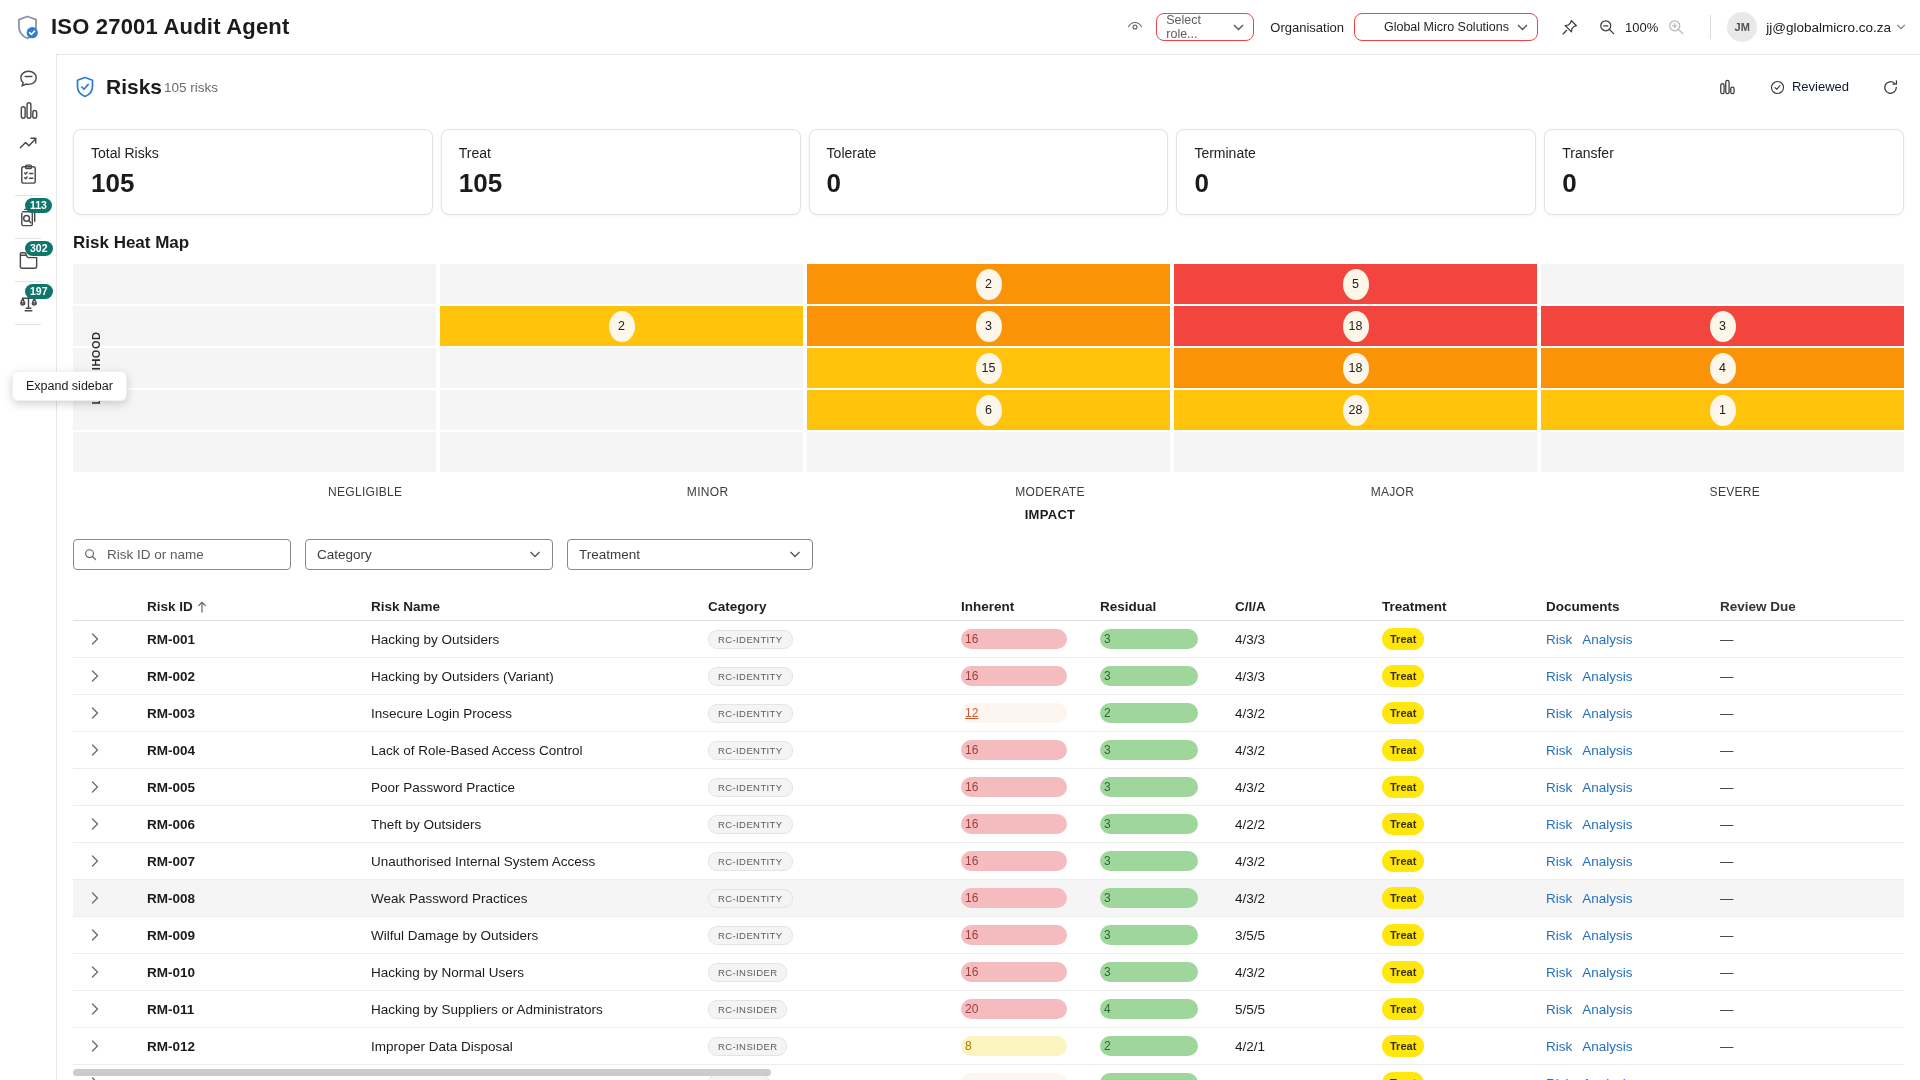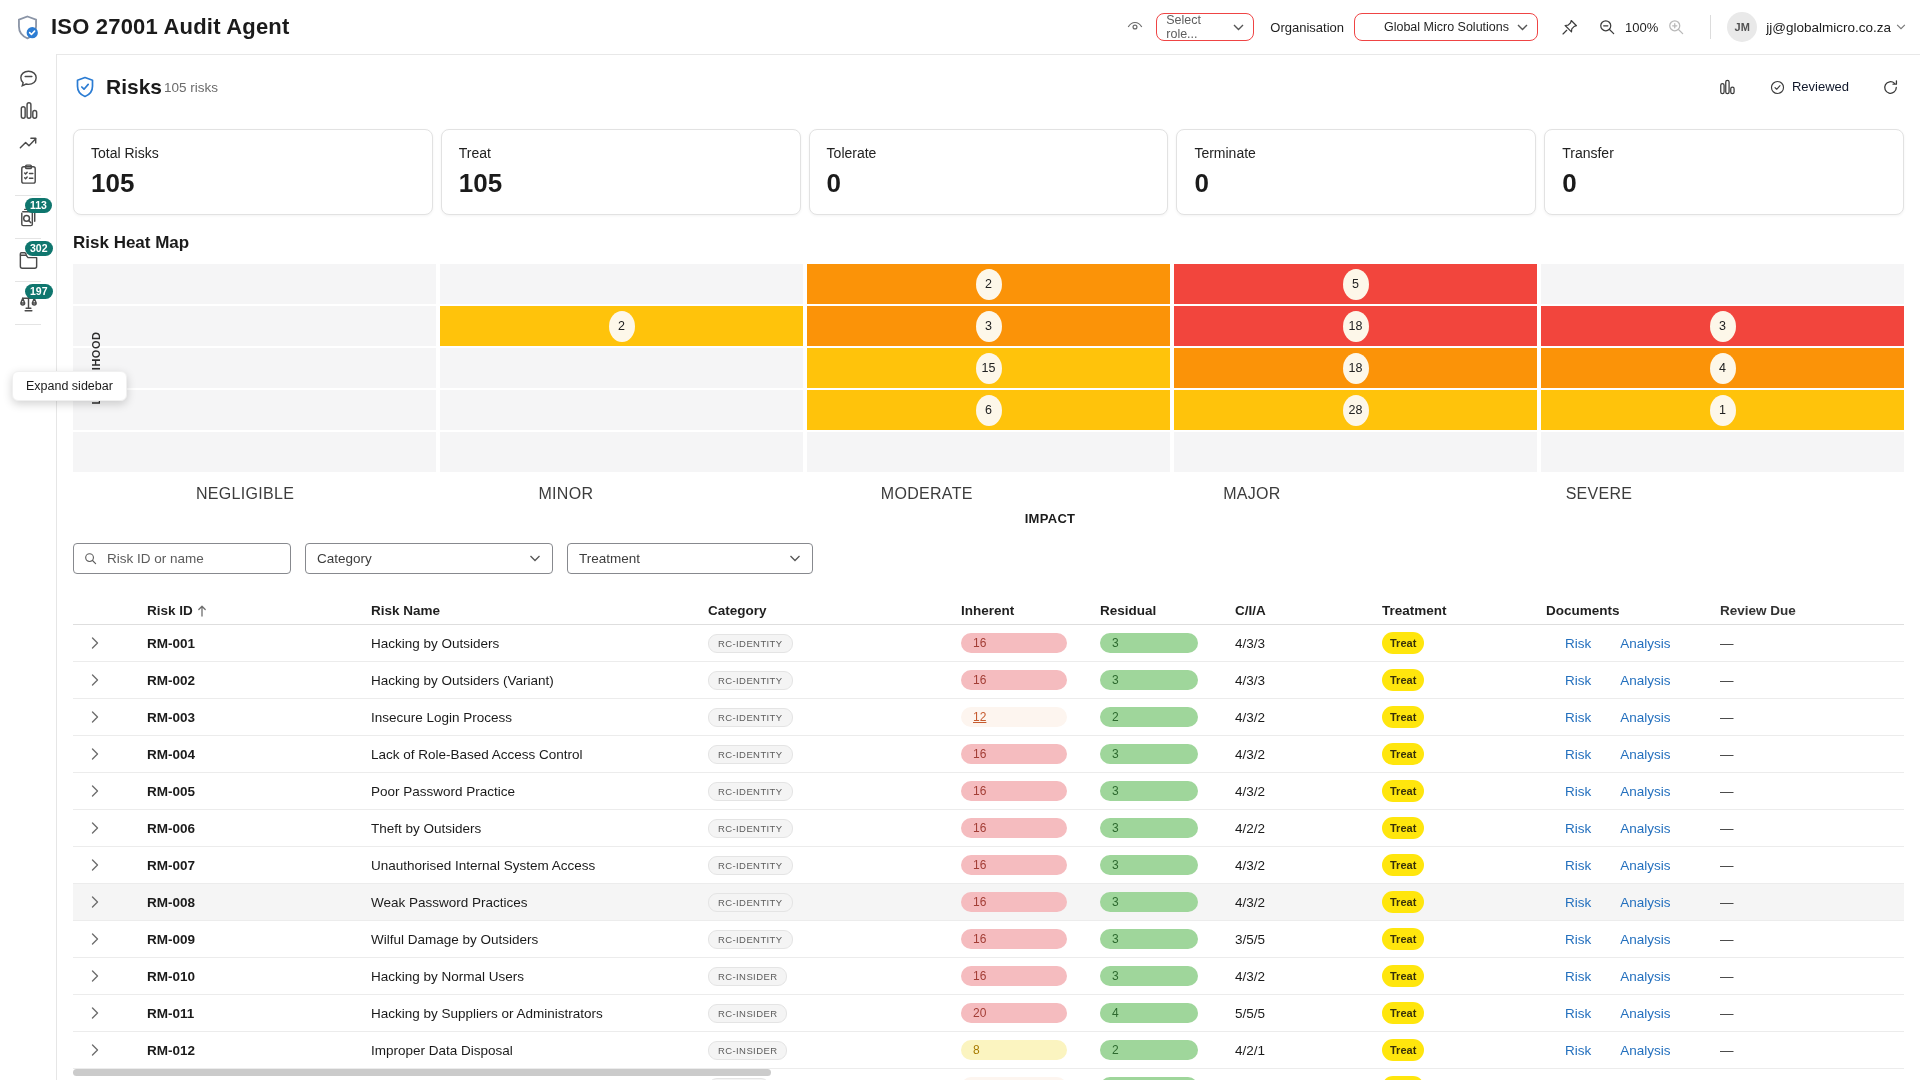--- a/index.html
+++ b/index.html
@@ -71,21 +71,21 @@
   .hm-grid { flex:1; display:grid; grid-template-columns:repeat(5,1fr); gap:2px 4px; }
   .hm-cell { height:40px; display:flex; align-items:center; justify-content:center; }
   .hm-cell.empty  { background:#f5f5f6; }
   .hm-cell.gold   { background:#ffc30b; }
   .hm-cell.orange { background:#fb9308; }
   .hm-cell.red    { background:#f2453d; }
   .hm-badge { min-width:26px; height:31px; padding:0 4px; border-radius:50%; background:#fdf7e9;
     display:flex; align-items:center; justify-content:center; font-size:12.5px; color:#222; }
   .hm-badge:empty { display:none; }
   .hm-collabels { margin-left:123px; display:flex; gap:4px; margin-top:13px; }
-  .hm-collabel { flex:1; text-align:left; font-size:16px; color:#3c3c3c; letter-spacing:.3px; }
+  .hm-collabel { flex:1; text-align:center; font-size:12px; color:#3c3c3c; letter-spacing:.3px; }
   .hm-impact { margin-left:123px; text-align:center; font-size:13px; font-weight:700; margin-top:8px; letter-spacing:.3px; }
 
   
   .filters { display:flex; gap:14px; margin-top:17px; }
   .search-box { width:218px; height:31px; border:1px solid #87898e; border-radius:4px; display:flex; align-items:center; padding:0 9px; background:#fff; }
   .search-box input { border:none; outline:none; font-size:13.5px; margin-left:7px; width:160px; font-family:inherit; color:#1b1b1b; }
   .search-box input::placeholder { color:#5c5c5c; }
   .filter-select { height:31px; border:1px solid #87898e; border-radius:4px; background:#fff; display:flex; align-items:center;
     justify-content:space-between; padding:0 11px; font-size:13.5px; color:#3d3d3d; cursor:pointer; }
   .filter-category { width:248px; }
@@ -103,28 +103,28 @@
   .c-name  { flex:0 0 337px; }
   .c-cat   { flex:0 0 253px; }
   .c-inh   { flex:0 0 139px; }
   .c-res   { flex:0 0 135px; }
   .c-cia   { flex:0 0 147px; }
   .c-treat { flex:0 0 164px; }
   .c-docs  { flex:0 0 174px; gap:10px; }
   .c-due   { flex:1; color:#333; }
   .cat-pill { background:#f4f4f4; border:1px solid #e4e4e4; border-radius:9px; padding:3px 9px; font-size:9.5px;
     color:#5c5c5c; letter-spacing:.4px; min-width:62px; min-height:18px; display:inline-flex; align-items:center; justify-content:center; }
-  .bar { width:106px; height:20px; border-radius:10px; display:inline-flex; align-items:center; padding-left:12px; font-size:12px; }
+  .bar { width:106px; height:20px; border-radius:10px; display:inline-flex; align-items:center; padding-left:4px; font-size:12px; }
   .bar.res { width:98px; background:#9fd69b; color:#2d6a2f; }
   .bar.pink  { background:#f5bcbf; color:#a33e36; }
   .bar.pale  { background:#fdf5ef; color:#c65a2e;text-decoration:underline; }
   .bar.cream { background:#fbf4c0; color:#a87b00; }
   .treat-pill { background:#ffe60d; color:#38310a; font-size:11px; font-weight:700; border-radius:12px; padding:5px 8px; }
   .treat-pill:empty { display:none; }
-  .doclink { color:#2470be; cursor:pointer;margin-left:19px; }
+  .doclink { color:#2470be; cursor:pointer; }
   .hscroll-thumb { position:absolute; left:16px; bottom:4px; width:698px; height:7px; border-radius:4px; background:#cbcbcb; cursor:pointer; }
 </style>
 </head>
 <body>
 
 <header class="app-header">
   <span>
     <svg class="logo" viewBox="0 0 24 24">
         <path d="M12 2.2 19.6 5v6.2c0 5-3.1 8.7-7.6 10.4C7.5 19.9 4.4 16.2 4.4 11.2V5Z" fill="none" stroke="#8a94a6" stroke-width="1.6"></path>
         <circle cx="16.2" cy="16.6" r="5" fill="#2b7cd3"></circle>

